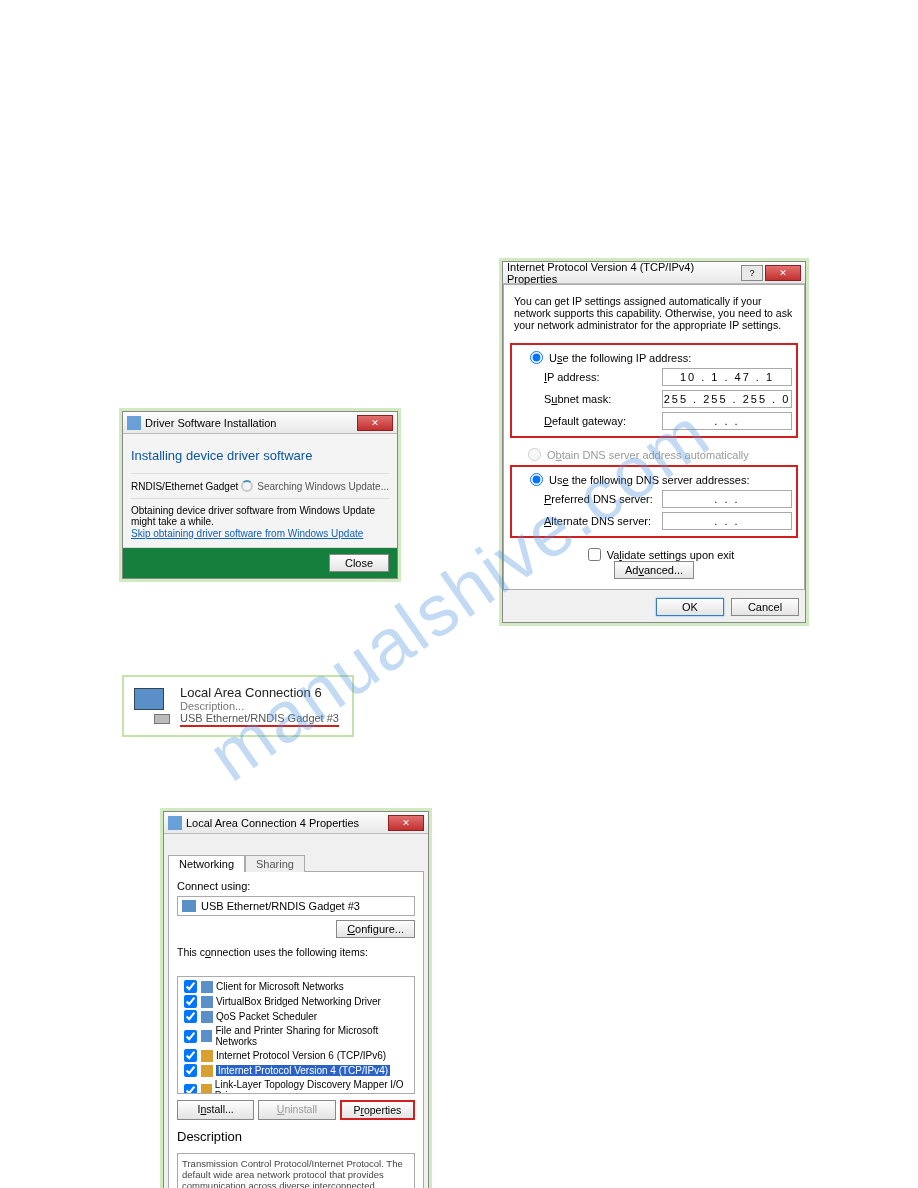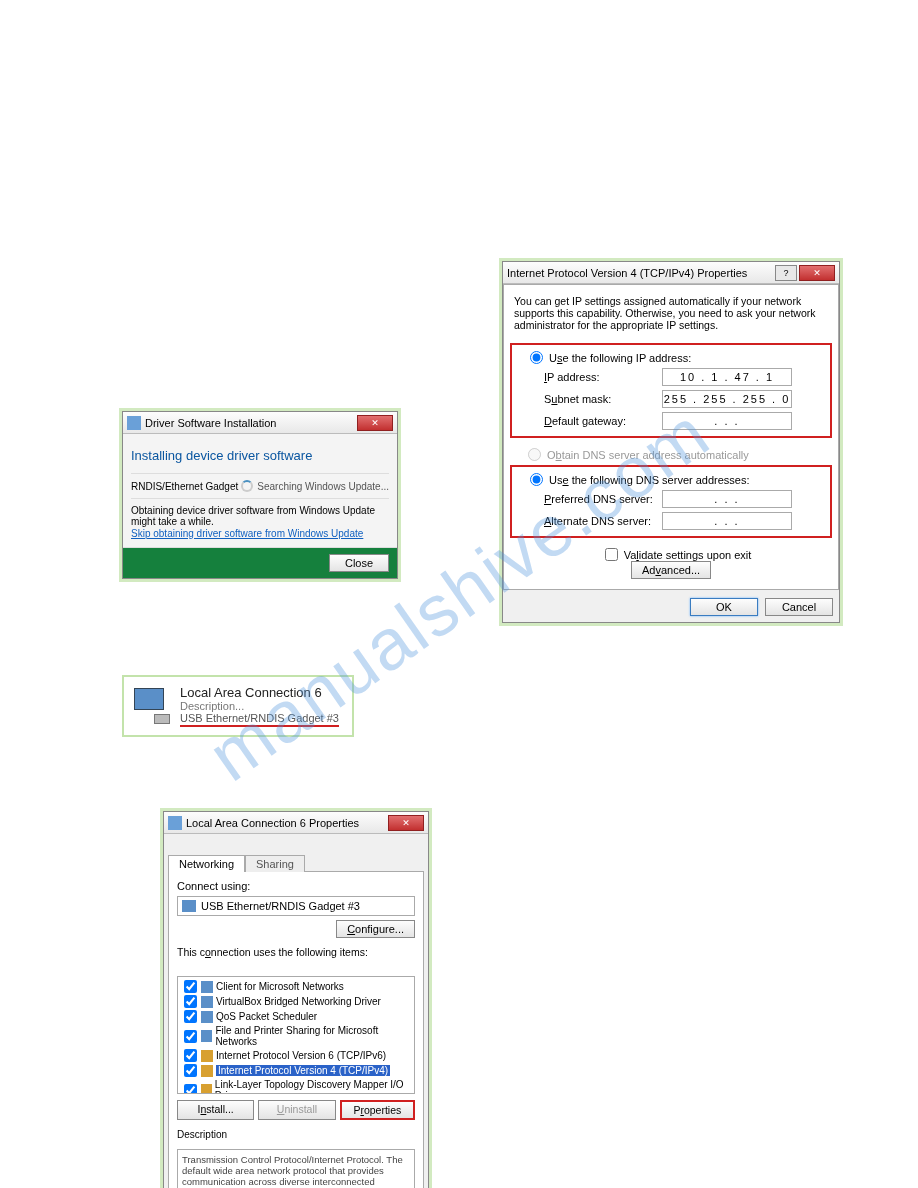--- a/index.html
+++ b/index.html
@@ -23,21 +23,21 @@
 #dlg-driver { left: 122px; top: 411px; width: 276px; }
 #dlg-driver .hding { color: #0a56a0; font-size: 13px; padding: 6px 0 10px 0; }
 #dlg-driver .row { display: flex; align-items: center; padding: 2px 0; font-size: 10px; }
 #dlg-driver .searching { color: #555; margin-left: auto; display: flex; align-items: center; }
 #dlg-driver .spinner { width: 12px; height: 12px; border: 2px solid #ccc; border-top-color: #4a90c0; border-radius: 50%; margin-right: 4px; }
 #dlg-driver .hint { font-size: 10px; margin-top: 6px; }
 #dlg-driver .link { color: #1060c0; text-decoration: underline; font-size: 10px; }
 #dlg-driver .footer { text-align: right; border-top: 1px solid #ddd; padding: 6px 8px; background: #15803d; }
 
 
-#dlg-ip { left: 502px; top: 261px; width: 338px; }
+#dlg-ip { left: 502px; top: 261px; width: 304px; }
 .tabset { margin: 6px 6px 0 6px; }
 .tab { display: inline-block; padding: 3px 10px; border: 1px solid #aaa; border-bottom: none; background: #fff; font-size: 11px; position: relative; top: 1px; }
 .tabpanel { border: 1px solid #aaa; background: #fff; padding: 10px; }
 .desc { font-size: 10.5px; margin-bottom: 12px; }
 .radio-row { display: flex; align-items: center; padding: 2px 0; font-size: 11px; }
 .radio-row input { margin: 0 6px 0 14px; }
 .field-row { display: flex; align-items: center; padding: 2px 0 2px 28px; font-size: 11px; }
 .field-row .lbl { width: 118px; }
 .ipbox { border: 1px solid #aaa; width: 130px; height: 18px; display: flex; align-items: center; justify-content: center; font-size: 11px; background: #fff; letter-spacing: 2px; }
 .hilite { border: 2px solid #d02020; padding: 4px; margin: 2px -4px; }
@@ -181,21 +181,21 @@
   <div>
     <div class="ct1">Local Area Connection 6</div>
     <div class="ct2">Description...</div>
     <div class="ct3"><span class="underline-red">USB Ethernet/RNDIS Gadget #3</span></div>
   </div>
 </div>
 
 <div id="dlg-lac" class="dlg">
   <div class="titlebar">
     <div class="ticon"></div>
-    <div class="ttitle">Local Area Connection 6 Properties</div>
+    <div class="ttitle">Local Area Connection 4 Properties</div>
     <div class="tbtn close">✕</div>
   </div>
   <div class="tabset2">
     <div class="tab2">Networking</div>
     <div class="tab2 inactive">Sharing</div>
   </div>
   <div class="panel2">
     <div>Connect using:</div>
     <div class="cu-box">
       <div class="neticon"></div>
@@ -239,20 +239,20 @@
           <span class="liicon" style="background:#d8a030"></span>
           <span class="litxt">Link-Layer Topology Discovery Mapper I/O Driver</span>
         </div>
 
     </div>
     <div class="btnrow3">
       <span class="btn">I<span class="u">n</span>stall...</span>
       <span class="btn" style="color:#999"><span class="u">U</span>ninstall</span>
       <span class="btn hlred">P<span class="u">r</span>operties</span>
     </div>
-    <div style="font-size:10px;margin:9px 0;">Description</div>
+    <div style="font-size:13px;margin:9px 0;">Description</div>
     <div class="descbox">Transmission Control Protocol/Internet Protocol. The default wide area network protocol that provides communication across diverse interconnected networks.</div>
   </div>
   <div class="footer3">
     <span class="btn">OK</span>
     <span class="btn">Cancel</span>
   </div>
 </div>
 
 </body></html>

